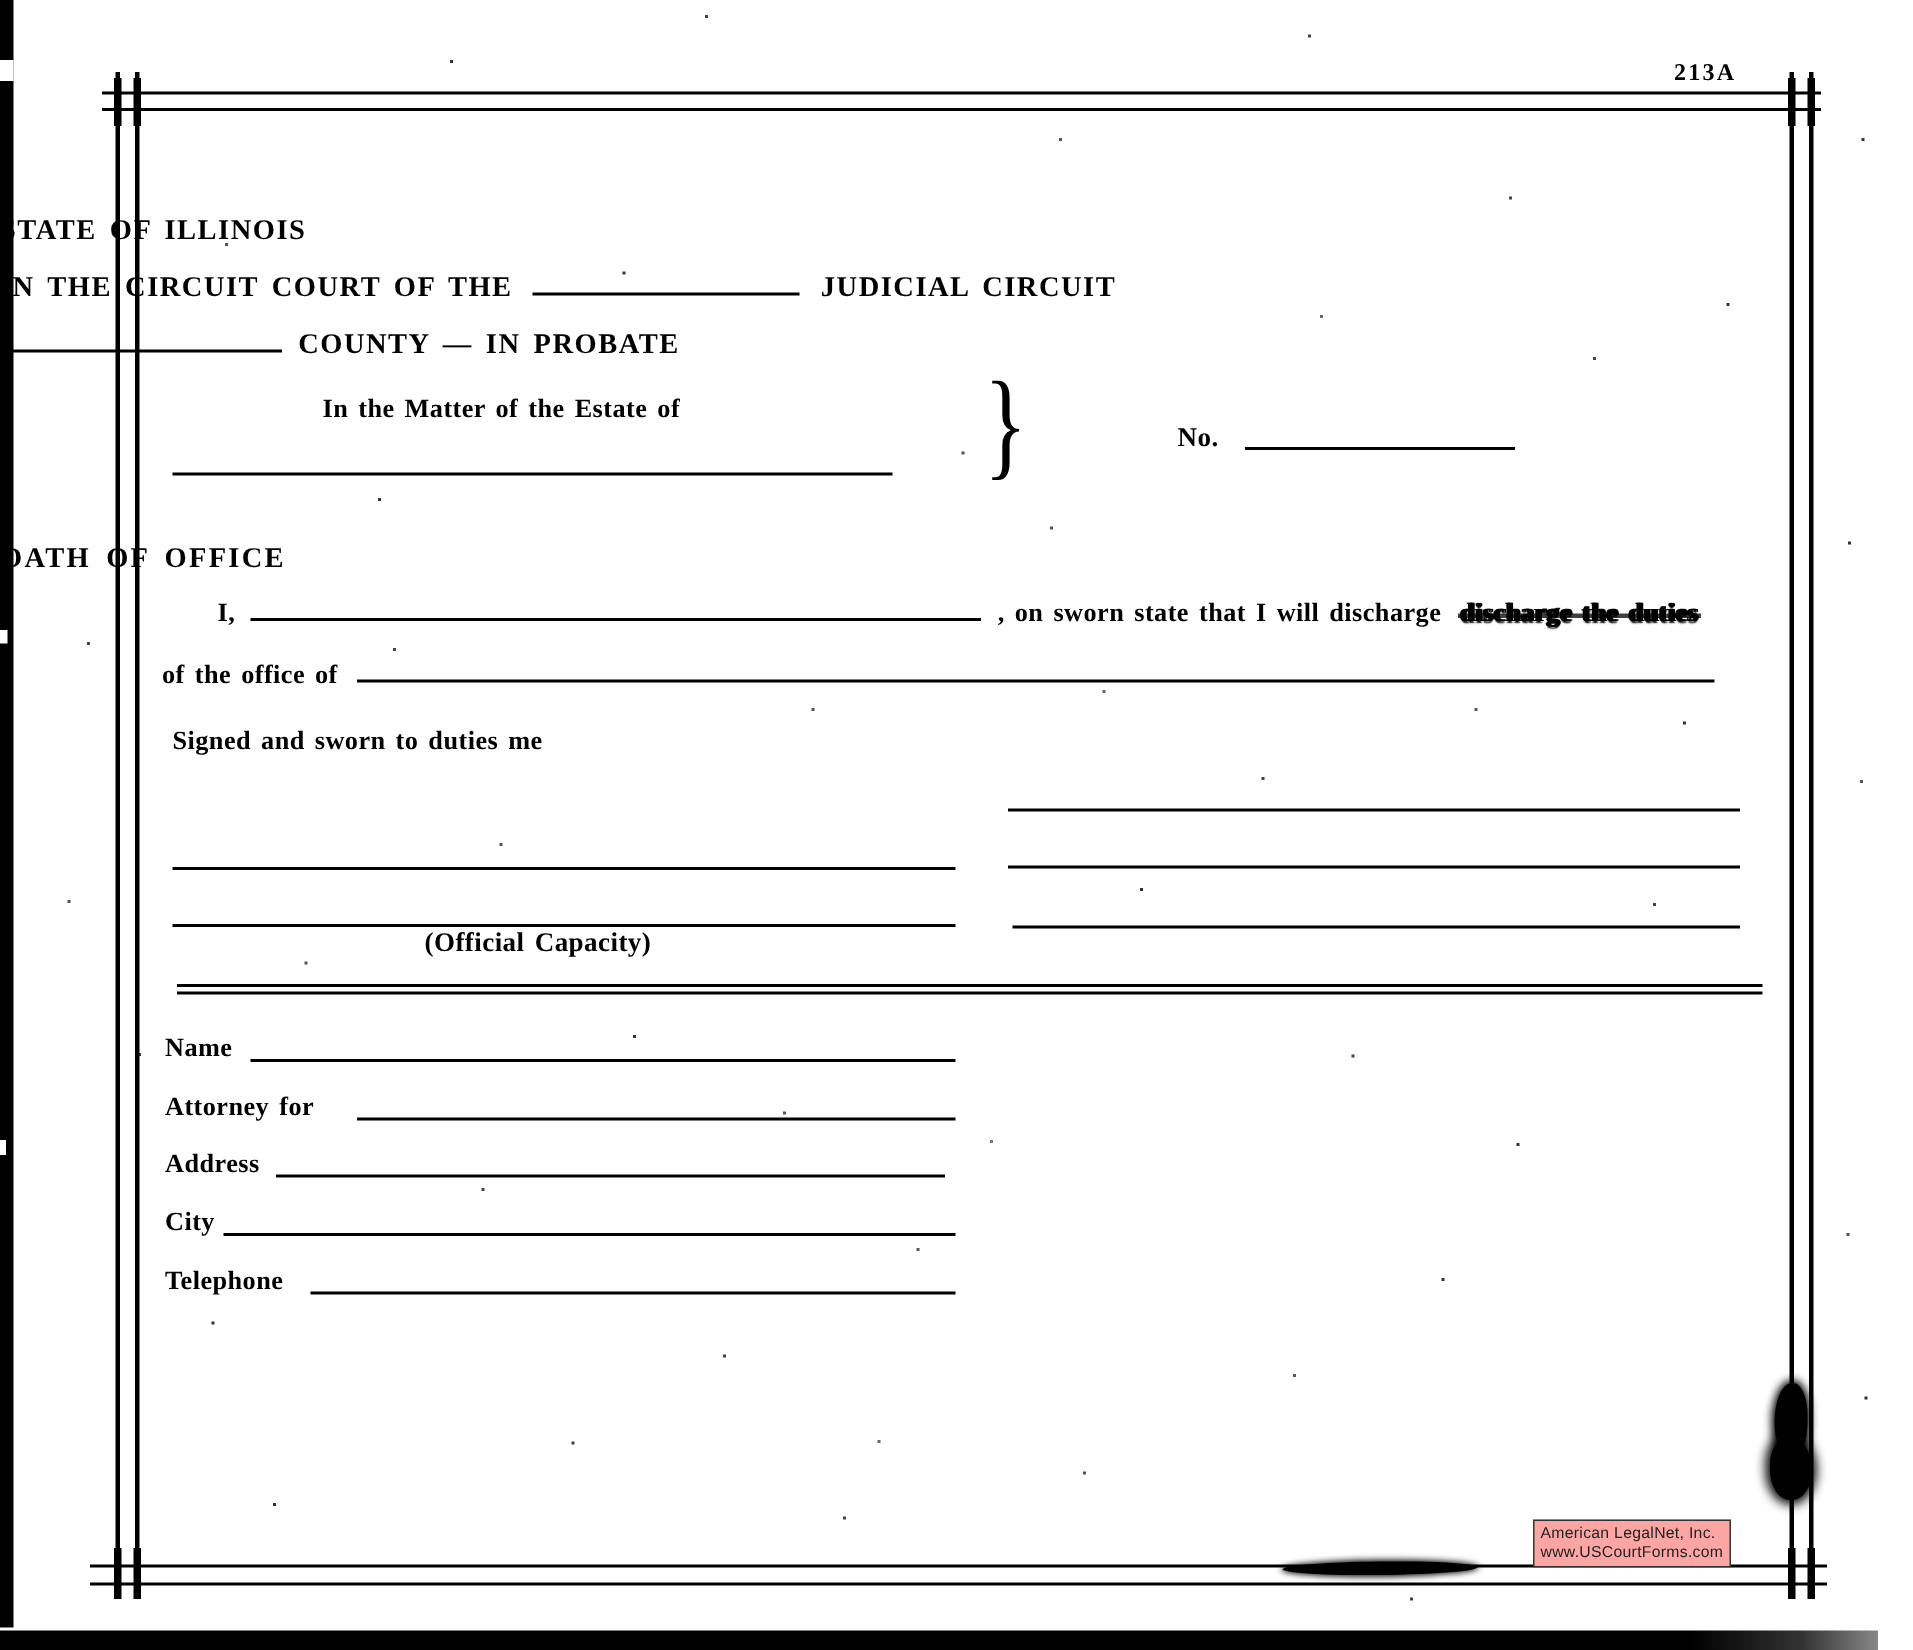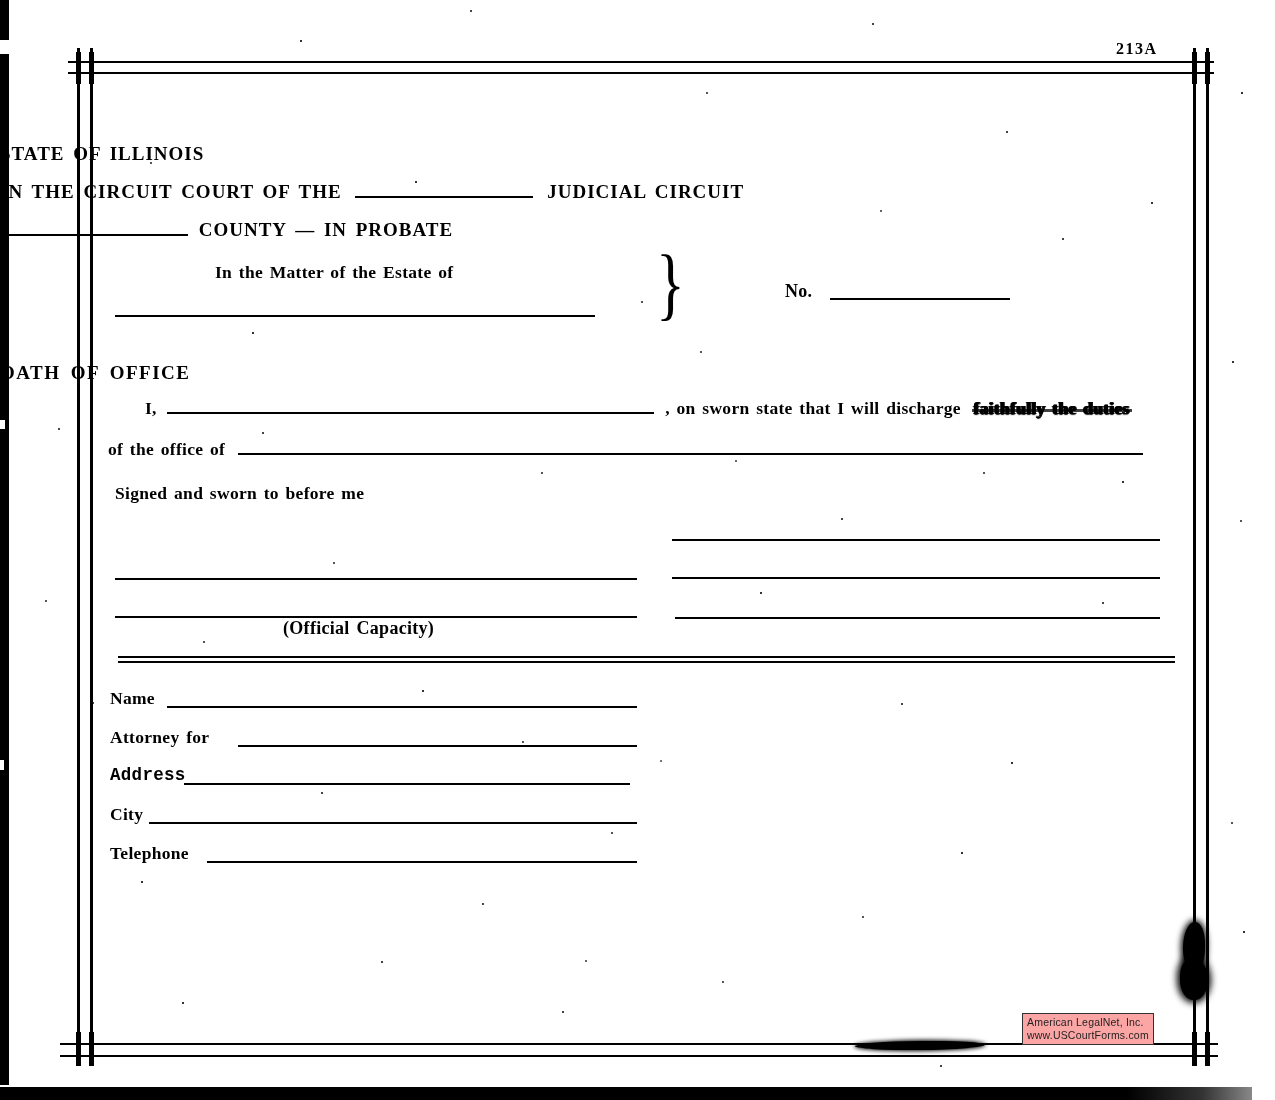--- a/index.html
+++ b/index.html
@@ -96,48 +96,48 @@
   <div class="abs brace" style="left:656px;top:243px;">}</div>
   <div class="abs txt" style="left:785px;top:281px;font-size:18px;">No.</div>
   <div class="hline" style="left:830px;top:298px;width:180px;"></div>
 
   <div class="abs center" style="top:362px;font-weight:bold;font-size:19px;letter-spacing:1.5px;word-spacing:4px;">OATH OF OFFICE</div>
 
   <div class="abs txt" style="left:145px;top:398px;">
     <span>I,</span>
     <span class="ifill" style="width:487px;margin:0 4px;"></span>
     <span>, on sworn state that I will discharge</span>
-    <span class="smudge" style="margin-left:6px;">faithfully the duties</span>
+    <span class="smudge" style="margin-left:6px;">discharge the duties</span>
   </div>
   <div class="abs txt" style="left:108px;top:439px;">
     <span>of the office of</span>
     <span class="ifill" style="width:905px;margin-left:6px;"></span>
   </div>
 
-  <div class="abs txt" style="left:115px;top:483px;">Signed and sworn to before me</div>
+  <div class="abs txt" style="left:115px;top:483px;">Signed and sworn to duties me</div>
 
   <div class="hline" style="left:672px;top:539px;width:488px;"></div>
 
   <div class="hline" style="left:115px;top:578px;width:522px;"></div>
   <div class="hline" style="left:672px;top:577px;width:488px;"></div>
 
   <div class="hline" style="left:115px;top:616px;width:522px;"></div>
   <div class="hline" style="left:675px;top:617px;width:485px;"></div>
   <div class="abs txt" style="left:283px;top:618px;font-size:18px;">(Official Capacity)</div>
 
   <div class="hline" style="left:118px;top:656px;width:1057px;"></div>
   <div class="hline" style="left:118px;top:661px;width:1057px;"></div>
 
   <div class="abs txt" style="left:110px;top:688px;">Name</div>
   <div class="hline" style="left:167px;top:706px;width:470px;"></div>
 
   <div class="abs txt" style="left:110px;top:727px;">Attorney for</div>
   <div class="hline" style="left:238px;top:745px;width:399px;"></div>
 
-  <div class="abs txt" style="left:110px;top:765px;font-family:Liberation Mono, monospace;">Address</div>
+  <div class="abs txt" style="left:110px;top:765px;">Address</div>
   <div class="hline" style="left:184px;top:783px;width:446px;"></div>
 
   <div class="abs txt" style="left:110px;top:804px;">City</div>
   <div class="hline" style="left:149px;top:822px;width:488px;"></div>
 
   <div class="abs txt" style="left:110px;top:843px;">Telephone</div>
   <div class="hline" style="left:207px;top:861px;width:430px;"></div>
 
   <div class="abs vendor" style="left:1022px;top:1013px;">
     <div>American LegalNet, Inc.</div>

